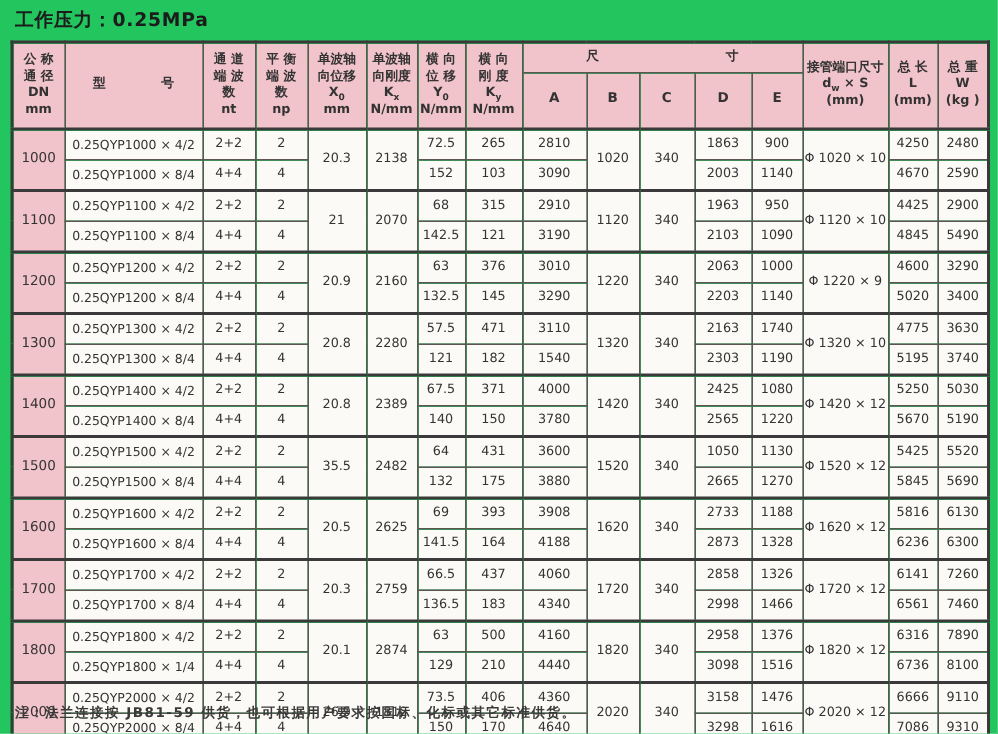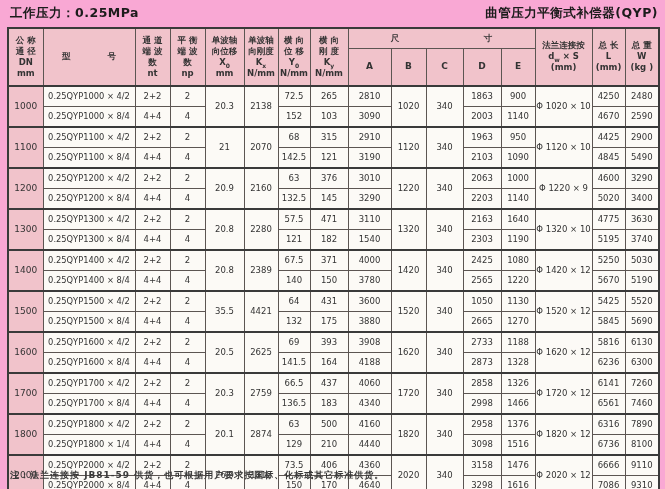--- a/index.html
+++ b/index.html
@@ -1,18 +1,18 @@
 <!DOCTYPE html>
 <html><head>
 <meta charset="utf-8">
 <style>
   html,body { margin:0; padding:0; }
   .page {
     position:relative; width:665px; height:489px;
-    background:#f9a8d4; overflow:hidden;
+    background:#22c55e; overflow:hidden;
     font-family:"DejaVu Sans","Liberation Sans",sans-serif;
     color:#2d2d2d;
   }
   .titlebar {
     position:absolute; top:5px; left:10px; right:7px;
     display:flex; justify-content:space-between; align-items:baseline;
   }
   .title-left  { font-size:12.5px; font-weight:bold; color:#1c1c1c; letter-spacing:.5px; }
   .title-right { font-size:12.5px; font-weight:bold; color:#1c1c1c; letter-spacing:.5px; }
 
@@ -49,21 +49,20 @@
     font-size:9px; font-weight:bold; color:#3a3a3a; letter-spacing:1px;
   }
 </style>
 </head>
 <body>
 
 <div class="page">
 
   <div class="titlebar">
     <span class="title-left">工作压力：0.25MPa</span>
-    <span class="title-right">曲管压力平衡式补偿器(QYP)</span>
   </div>
 
   <table class="spec">
     <colgroup>
       <col style="width:35px">
         <col style="width:92px">
         <col style="width:35px">
         <col style="width:35px">
       <col style="width:39px">
         <col style="width:34px">
@@ -131,21 +130,21 @@
           </div>
         </th>
         <th colspan="5">
           <div class="spread">
             <span>尺</span>
             <span>寸</span>
           </div>
         </th>
         <th rowspan="2">
           <div class="hstack">
-            <span>法兰连接按</span>
+            <span>接管端口尺寸</span>
             <span><span><span>d</span><sub>w</sub></span><span> × S</span></span>
             <span>(mm)</span>
           </div>
         </th>
         <th rowspan="2" class="multiline">总 长
 L
 (mm)</th>
         <th rowspan="2" class="multiline">总 重
 W
 (kg )</th>
@@ -255,21 +254,21 @@
           <td>2+2</td>
           <td>2</td>
           <td rowspan="2">20.8</td>
           <td rowspan="2">2280</td>
           <td>57.5</td>
           <td>471</td>
           <td>3110</td>
           <td rowspan="2">1320</td>
           <td rowspan="2">340</td>
           <td>2163</td>
-          <td>1640</td>
+          <td>1740</td>
           <td class="pipe-cell" rowspan="2">Φ 1320 × 10</td>
           <td>4775</td>
           <td>3630</td>
         </tr>
         <tr class="group-second">
           <td class="model-cell">0.25QYP1300 × 8/4</td>
           <td>4+4</td>
           <td>4</td>
           <td>121</td>
           <td>182</td>
@@ -308,21 +307,21 @@
           <td>1220</td>
           <td>5670</td>
           <td>5190</td>
         </tr>
         <tr class="group-first">
           <td class="dn-cell" rowspan="2">1500</td>
           <td class="model-cell">0.25QYP1500 × 4/2</td>
           <td>2+2</td>
           <td>2</td>
           <td rowspan="2">35.5</td>
-          <td rowspan="2">4421</td>
+          <td rowspan="2">2482</td>
           <td>64</td>
           <td>431</td>
           <td>3600</td>
           <td rowspan="2">1520</td>
           <td rowspan="2">340</td>
           <td>1050</td>
           <td>1130</td>
           <td class="pipe-cell" rowspan="2">Φ 1520 × 12</td>
           <td>5425</td>
           <td>5520</td>

